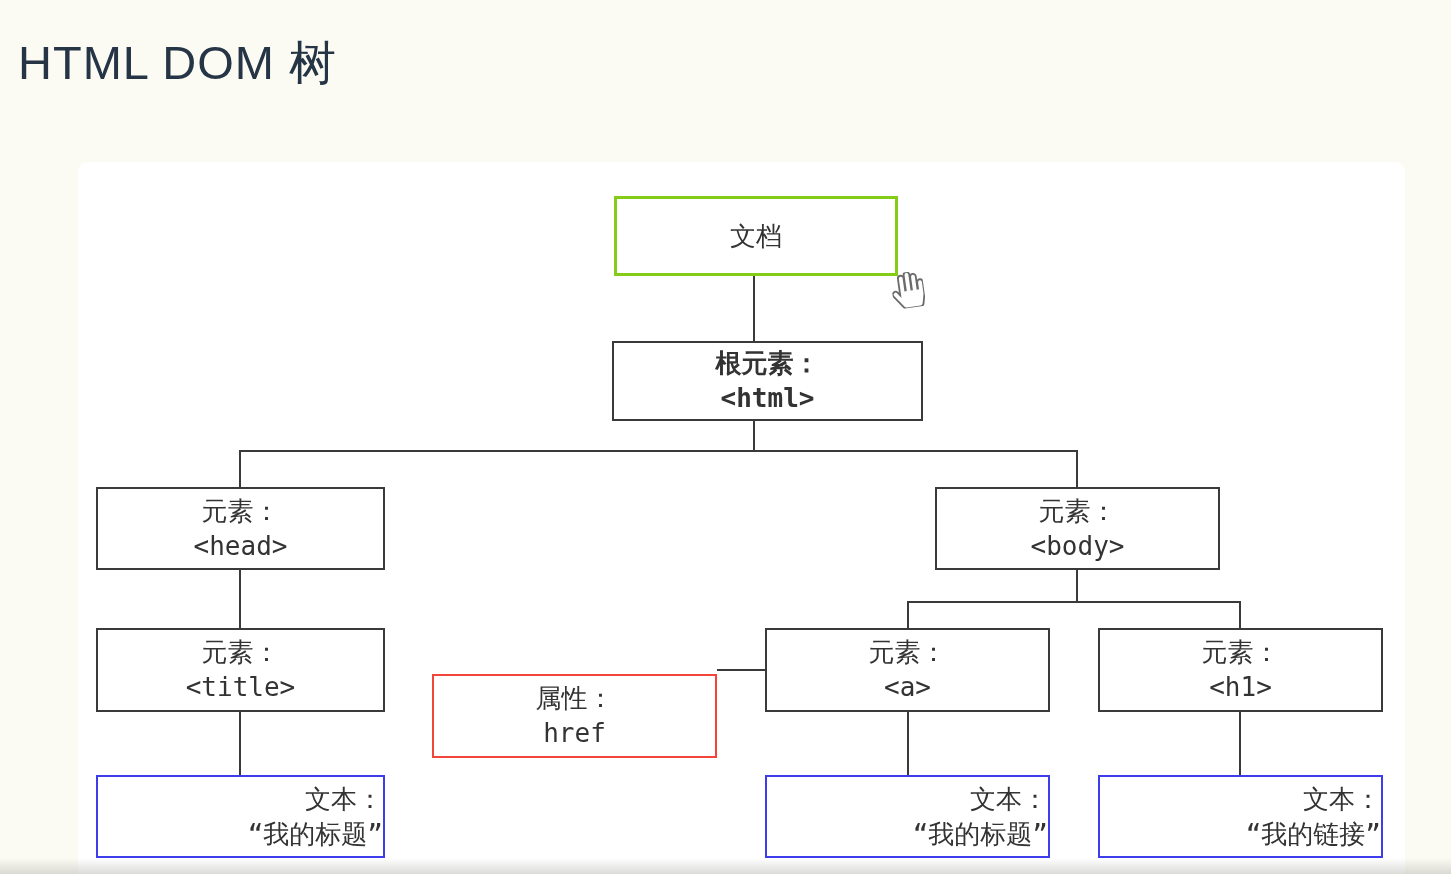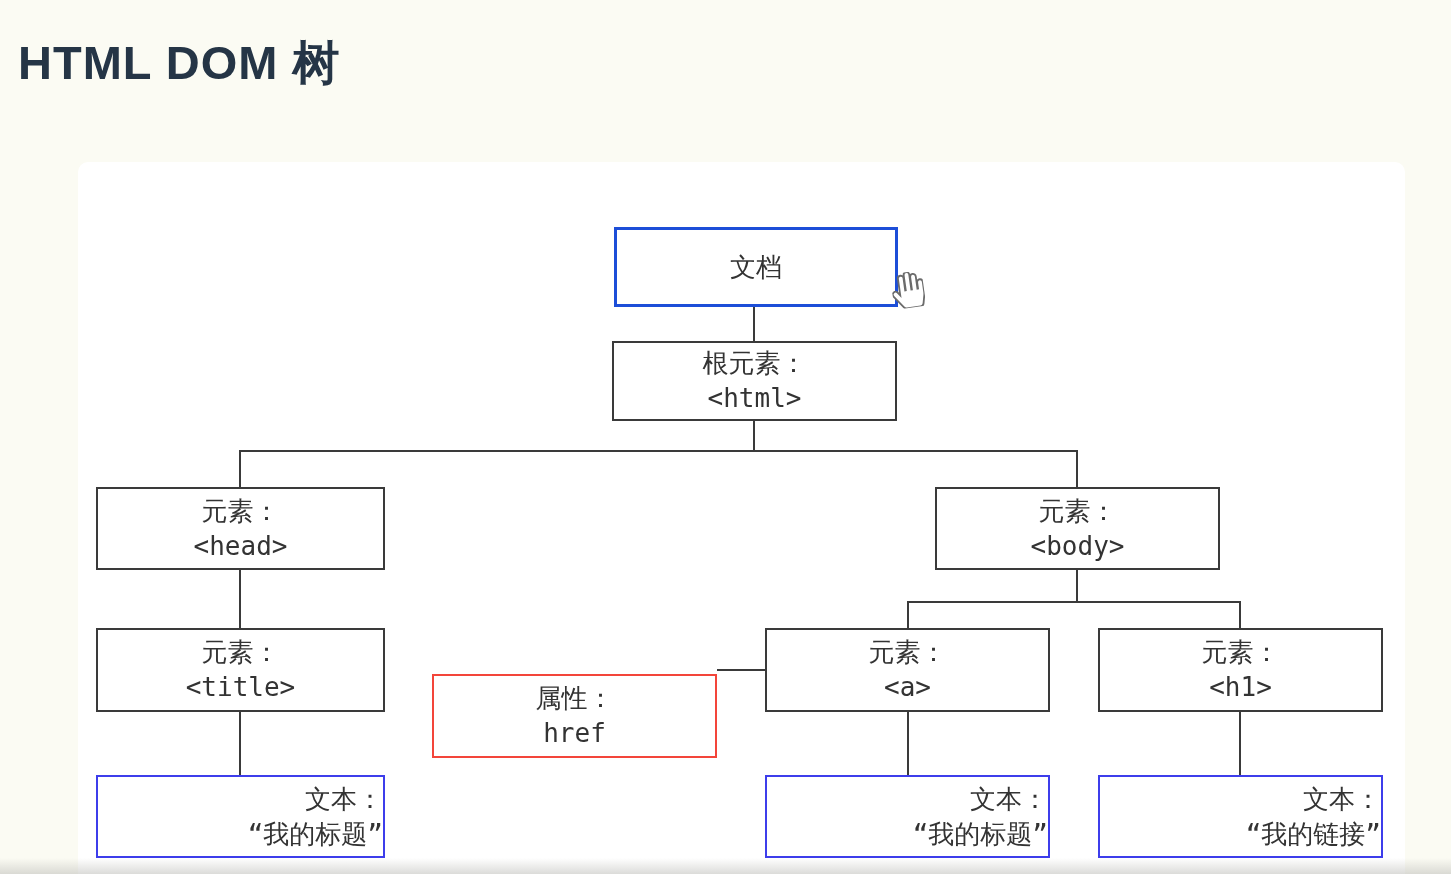--- a/index.html
+++ b/index.html
@@ -5,58 +5,58 @@
   * { margin: 0; padding: 0; box-sizing: border-box; }
   html, body { width: 1451px; height: 874px; overflow: hidden; }
   body {
     background: #fbfbf3;
     font-family: "Liberation Sans", "DejaVu Sans", sans-serif;
   }
   .stage { position: relative; width: 1451px; height: 874px; }
 
   .page-title {
     position: absolute; left: 18px; top: 32px;
-    font-size: 47px; font-weight: 700; letter-spacing: 1px;
+    font-size: 47px; font-weight: 400; letter-spacing: 1px;
     color: #253546;
   }
 
   .panel {
     position: absolute; left: 78px; top: 162px;
     width: 1327px; height: 712px;
     background: #ffffff;
     border-radius: 10px 10px 0 0;
   }
 
   .box {
     position: absolute;
     background: #ffffff;
     display: flex; flex-direction: column;
     align-items: center; justify-content: center;
     text-align: center;
     color: #333333;
     font-size: 26px; line-height: 35px;
   }
   .box .line2 { font-family: "DejaVu Sans Mono", "Liberation Mono", monospace; }
-  .b-doc  { border: 3px solid #1d4ed8; margin-top: 31px; }
+  .b-doc  { border: 3px solid #84cc16; }
   .b-elem { border: 2px solid #3a3a3a; }
   .b-attr { border: 2px solid #f3453a; margin-top: 46px; }
   .b-text { border: 2px solid #3d3deb; align-items: flex-end; }
 
   .conn { position: absolute; background: #3a3a3a; }
 
   .hand-cursor { position: absolute; left: 892px; top: 272px; width: 32px; height: 36px; }
 
   .bottom-fade {
     position: absolute; left: 0; bottom: 0; width: 1451px; height: 16px;
     background: linear-gradient(to bottom, rgba(200,200,195,0), rgba(190,190,186,0.55));
   }
 
   
   #n-doc   { left: 614px; top: 196px; width: 284px; height: 80px; }
-  #n-html  { left: 612px; top: 341px; width: 285px; height: 80px; }
+  #n-html  { left: 612px; top: 341px; width: 311px; height: 80px; font-weight: bold; }
   #n-head  { left:  96px; top: 487px; width: 289px; height: 83px; }
   #n-body  { left: 935px; top: 487px; width: 285px; height: 83px; }
   #n-title { left:  96px; top: 628px; width: 289px; height: 84px; }
   #n-attr  { left: 432px; top: 628px; width: 285px; height: 84px; }
   #n-a     { left: 765px; top: 628px; width: 285px; height: 84px; }
   #n-h1    { left: 1098px; top: 628px; width: 285px; height: 84px; }
   #n-text1 { left:  96px; top: 775px; width: 289px; height: 83px; }
   #n-text2 { left: 765px; top: 775px; width: 285px; height: 83px; }
   #n-text3 { left: 1098px; top: 775px; width: 285px; height: 83px; }
 </style>

